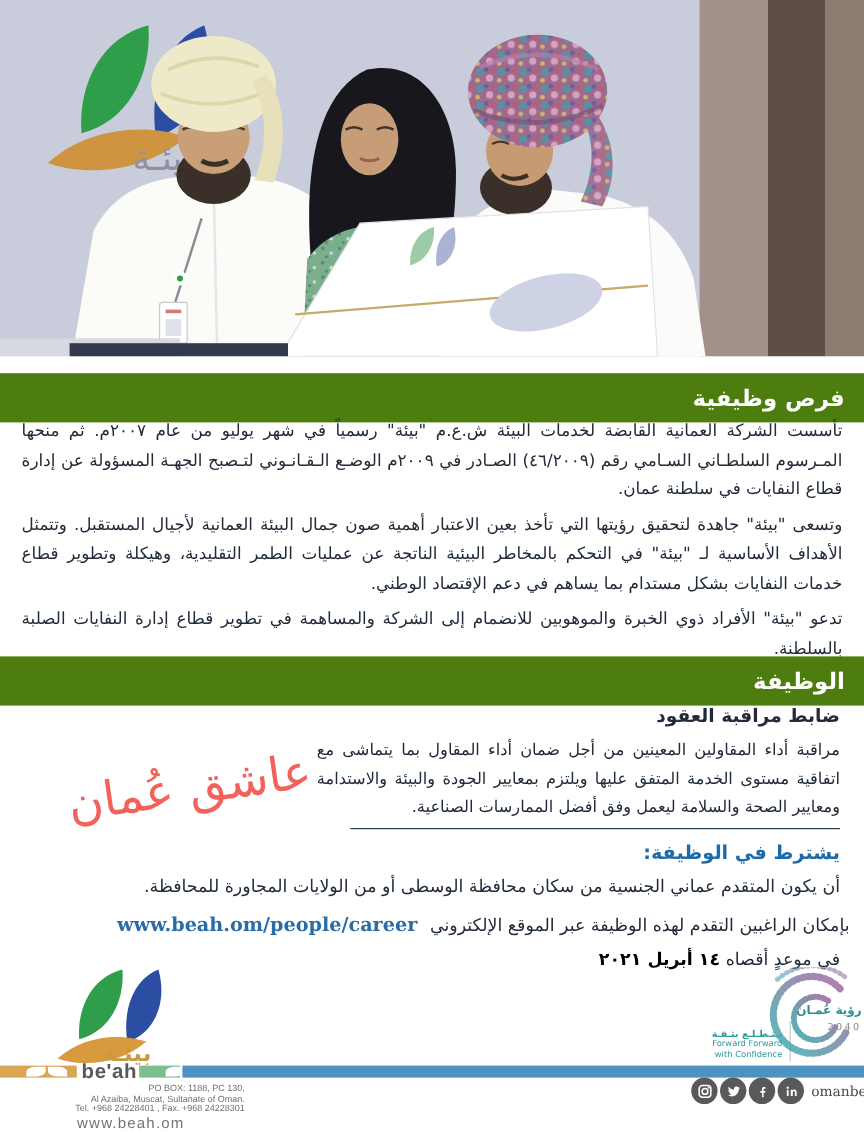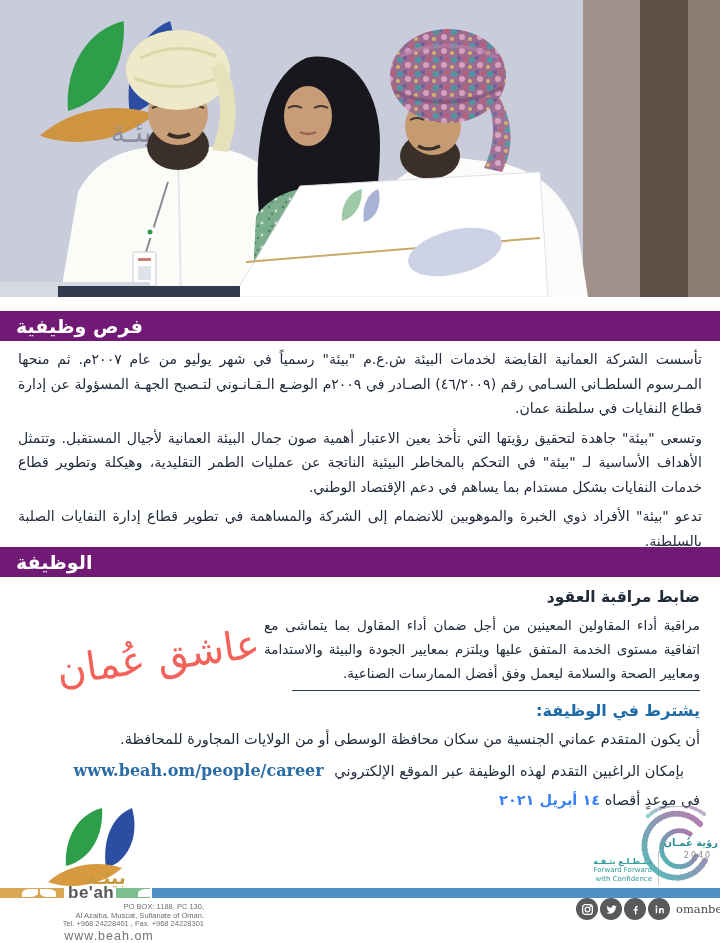--- a/index.html
+++ b/index.html
@@ -1,61 +1,61 @@
 <!DOCTYPE html>
 <html lang="ar"><head>
 <meta charset="utf-8">
 <style>
   html,body{margin:0;padding:0;background:#fff;}
   body{width:720px;height:943px;position:relative;font-family:"DejaVu Sans",sans-serif;color:#232f3f;}
   .page{position:relative;width:720px;height:943px;overflow:hidden;background:#fff;}
   .abs{position:absolute;}
   
-  .banner{left:0;width:720px;height:30px;background:#701a75;color:#fff;display:flex;align-items:center;
-          justify-content:flex-end;padding:0 16px;box-sizing:border-box;font-weight:bold;font-size:19px;direction:rtl;}
+  .banner{left:0;width:720px;height:41px;background:#4d7c0f;color:#fff;display:flex;align-items:center;
+          padding:0 16px;box-sizing:border-box;font-weight:bold;font-size:19px;direction:rtl;}
   #banner1{top:311px;} #banner2{top:547px;}
   
   .intro{top:347px;left:18px;width:684px;direction:rtl;font-size:14px;line-height:24.5px;text-align:justify;color:#222b3a;}
   .intro p{margin:0 0 5px 0;}
   
   .job-title{top:588px;right:20px;direction:rtl;font-weight:bold;font-size:15.5px;color:#222b3a;}
   .job-desc{top:613px;right:20px;width:436px;direction:rtl;font-size:13.5px;line-height:24px;
             text-align:justify;text-align-last:right;color:#222b3a;}
   .divider{top:690px;right:20px;width:408px;height:0;border-top:1.5px solid #2b3c55;}
   .watermark{top:634px;left:26px;width:264px;text-align:center;font-size:40px;color:#f2625a;
              transform:rotate(-8deg);direction:rtl;white-space:nowrap;}
   
   .req-label{top:701px;right:20px;direction:rtl;font-weight:bold;font-size:16px;color:#1e6ba8;}
   .req-item{top:731px;right:20px;direction:rtl;font-size:14.5px;color:#222b3a;}
-  .apply{top:761px;right:36px;direction:rtl;font-size:14.5px;color:#222b3a;margin-left:36px;}
+  .apply{top:761px;right:12px;direction:rtl;font-size:14.5px;color:#222b3a;margin-left:36px;}
   .apply .url{color:#2a6ca6;font-weight:bold;font-family:"DejaVu Serif",serif;font-size:16px;
               direction:ltr;unicode-bidi:embed;margin-right:6px;text-decoration:none;}
   .deadline{top:792px;right:20px;direction:rtl;font-size:14.5px;color:#222b3a;}
-  .deadline .date{color:#3b82f6;font-weight:bold;}
+  .deadline .date{color:#000000;font-weight:bold;}
   
   .stripe{top:888px;height:10px;}
   .stripe-orange{left:0;width:64px;background:#d9a653;}
   .stripe-green{left:116px;width:34px;background:#7cbf8e;}
   .stripe-blue{left:152px;width:568px;background:#4e92c3;}
   .stripe-leaf{top:889px;width:16px;height:8px;background:#fff;border-radius:50% 0 50% 0;}
   
   .beah-latin{left:68px;top:883px;font-family:Liberation Sans, sans-serif;font-weight:bold;
               font-size:17px;color:#57585a;letter-spacing:.5px;}
   .address{left:14px;top:903px;width:190px;text-align:right;font-family:"Liberation Sans",sans-serif;
            font-size:7.5px;line-height:8.5px;color:#6d6e71;}
   .site{left:14px;top:929px;width:190px;text-align:center;font-family:"Liberation Sans",sans-serif;
         font-size:12.5px;color:#737373;letter-spacing:1px;text-decoration:none;}
   
   .mf{left:548px;top:854px;width:104px;text-align:right;color:#2f9a9c;line-height:9px;}
   .mf .ar{font-size:8px;font-weight:bold;}
   .mf .en{font-size:7px;display:block;}
   .vsep{left:658px;top:851px;width:1px;height:34px;background:#c9c9c9;}
   .vision-ar{left:648px;top:837px;width:70px;text-align:right;font-size:10px;font-weight:bold;
              color:#2f8f92;direction:rtl;}
-  .vision-year{left:678px;top:851px;width:40px;text-align:center;font-size:8px;color:#8a8a8a;letter-spacing:2px;}
+  .vision-year{left:678px;top:851px;width:40px;text-align:right;font-size:8px;color:#8a8a8a;letter-spacing:2px;}
   
   .social{left:576px;top:898px;display:flex;align-items:center;gap:2px;}
   .sicon{width:22px;height:22px;border-radius:50%;background:#58595b;display:flex;align-items:center;
          justify-content:center;}
   .handle{font-family:"DejaVu Serif",serif;font-size:11.5px;color:#4a4a4a;margin-left:4px;}
 </style>
 </head>
 <body>
 
 <div class="page">

